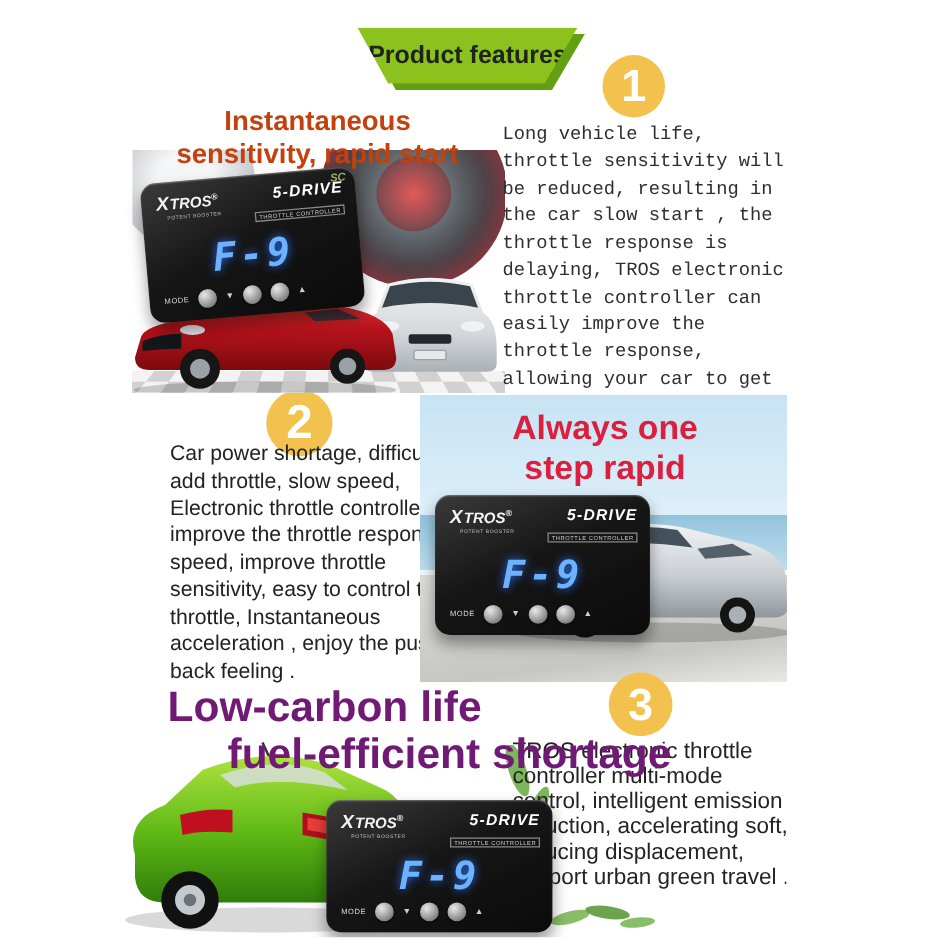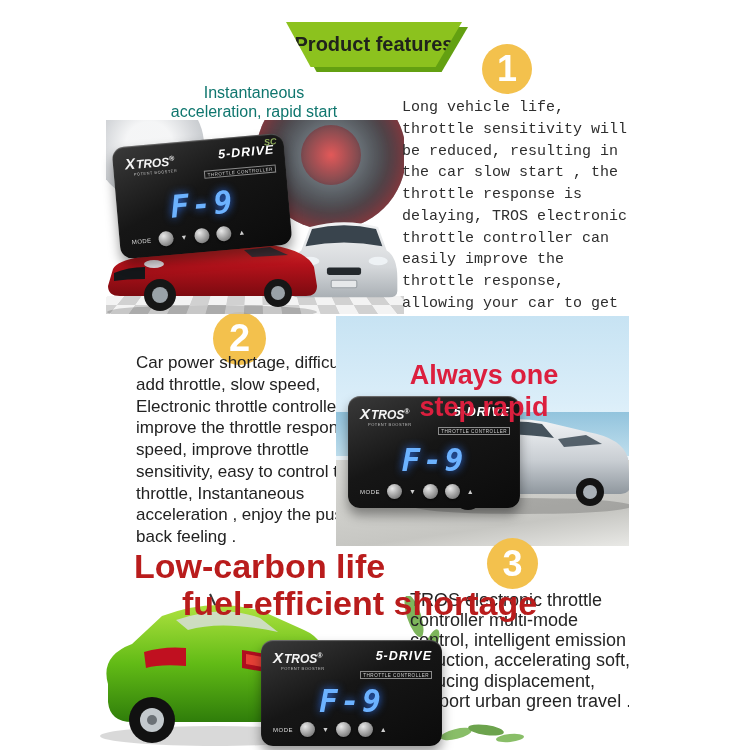--- a/index.html
+++ b/index.html
@@ -17,24 +17,24 @@
 
   
   .badge{position:absolute;border-radius:50%;background:#f3c14d;color:#fff;
          font-weight:bold;display:flex;align-items:center;justify-content:center;}
   .badge-1{left:482px;top:44px;width:50px;height:50px;font-size:36px;}
   .badge-2{left:213px;top:312px;width:53px;height:53px;font-size:38px;}
   .badge-3{left:487px;top:538px;width:51px;height:51px;font-size:36px;z-index:6;}
 
   
   .s1-heading{position:absolute;left:103px;top:84px;width:302px;text-align:center;
-              color:#0f766e;font-weight:normal;font-size:16px;line-height:1.18;z-index:5;}
+              color:#c2410c;font-weight:bold;font-size:22px;line-height:1.18;z-index:5;}
   .s2-heading{position:absolute;left:0;top:10px;width:100%;text-align:center;
-              color:#dc1f3e;font-weight:bold;font-size:27px;line-height:1.2;z-index:5;margin-top:33px;}
-  .s3-heading{position:absolute;left:134px;top:548px;color:#b91c1c;font-weight:600;
+              color:#dc1f3e;font-weight:bold;font-size:27px;line-height:1.2;z-index:5;}
+  .s3-heading{position:absolute;left:134px;top:548px;color:#701a75;font-weight:600;
               font-size:34px;line-height:1.1;z-index:5;}
   .s3-heading .line2{margin-left:48px;}
 
   
   .s1-body{position:absolute;left:402px;top:97px;width:232px;
            font-family:Liberation Mono, monospace;font-size:15px;line-height:1.45;color:#2e2e2e;}
   .s2-body{position:absolute;left:136px;top:352px;width:248px;
            font-size:17px;line-height:1.28;color:#222;}
   .s3-body{position:absolute;left:410px;top:590px;width:228px;
            font-size:18px;line-height:1.12;color:#242424;z-index:4;}
@@ -160,21 +160,21 @@
       <ellipse cx="54" cy="42" rx="10" ry="4" fill="#e8eef2" opacity=".95"></ellipse>
       <circle cx="60" cy="73" r="16" fill="#161616"></circle>
         <circle cx="60" cy="73" r="8" fill="#9aa2a8"></circle>
       <circle cx="178" cy="71" r="14" fill="#161616"></circle>
         <circle cx="178" cy="71" r="7" fill="#9aa2a8"></circle>
     </svg>
   </div>
 
   <div class="s1-heading">
     <div>Instantaneous</div>
-    <div>acceleration, rapid start</div>
+    <div>sensitivity, rapid start</div>
   </div>
 
   <div class="s1-body">Long vehicle life, throttle sensitivity will be reduced, resulting in the car slow start , the throttle response is delaying, TROS electronic throttle controller can easily improve the throttle response, allowing your car to get started quickly.</div>
 
   <div class="device dev-a">
     <div class="dev-tag">SC</div>
     <div class="dev-head">
       <div>
         <div class="brand-row"><span class="brand-x">X</span><span>TROS</span><span class="brand-reg">®</span></div>
         <div class="brand-sub">POTENT BOOSTER</div>

